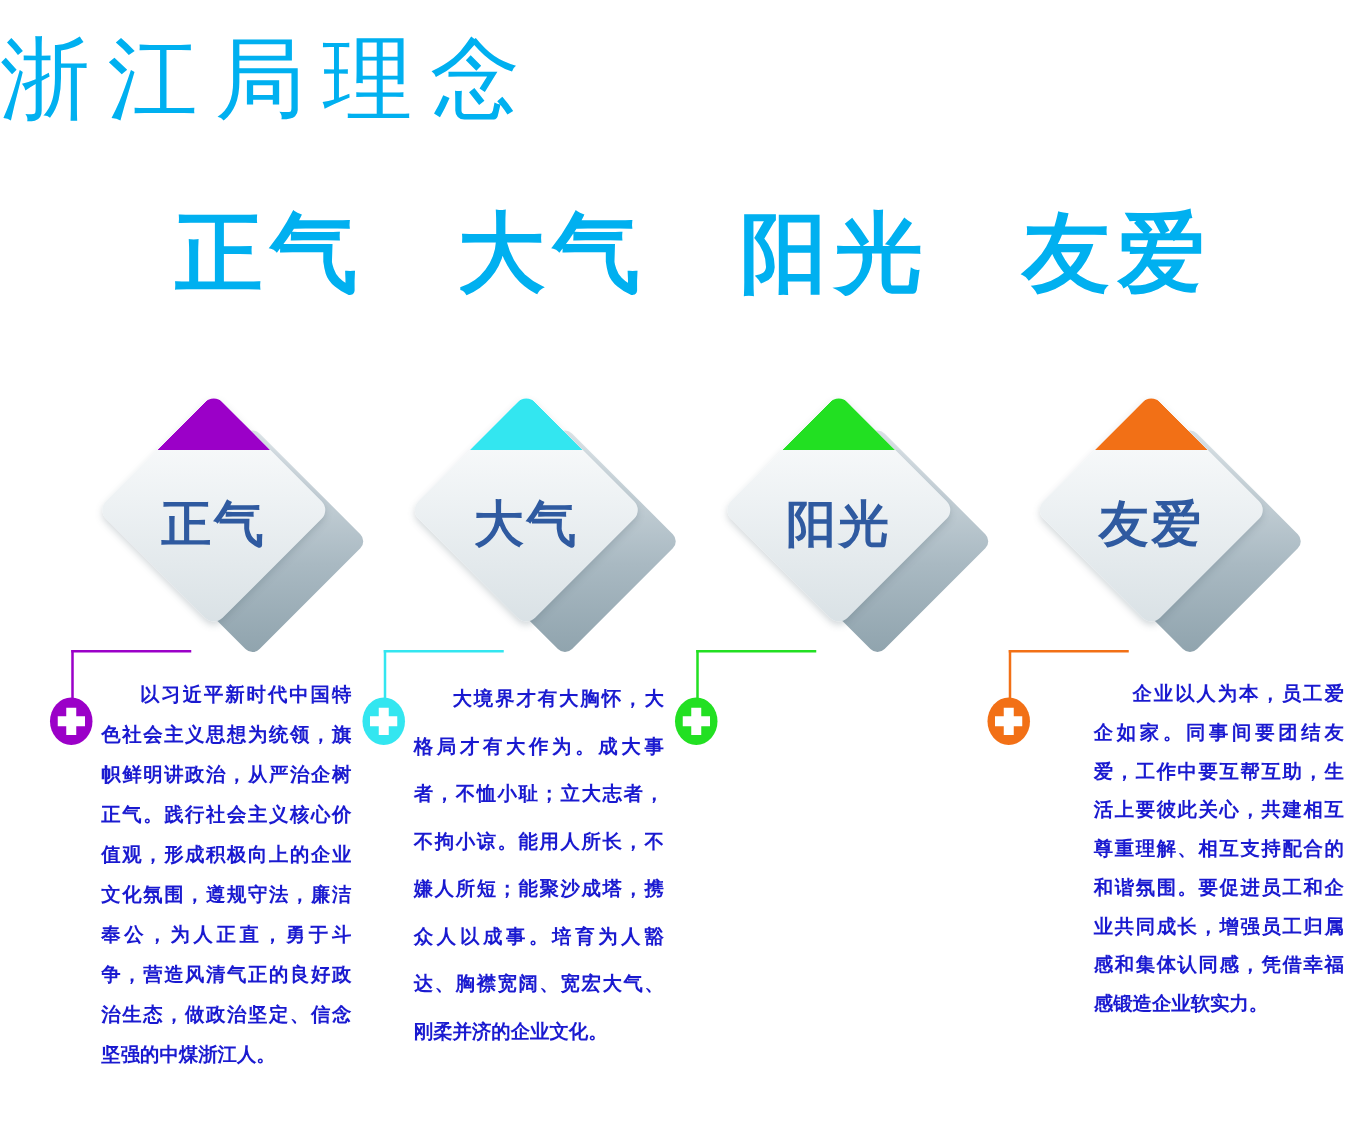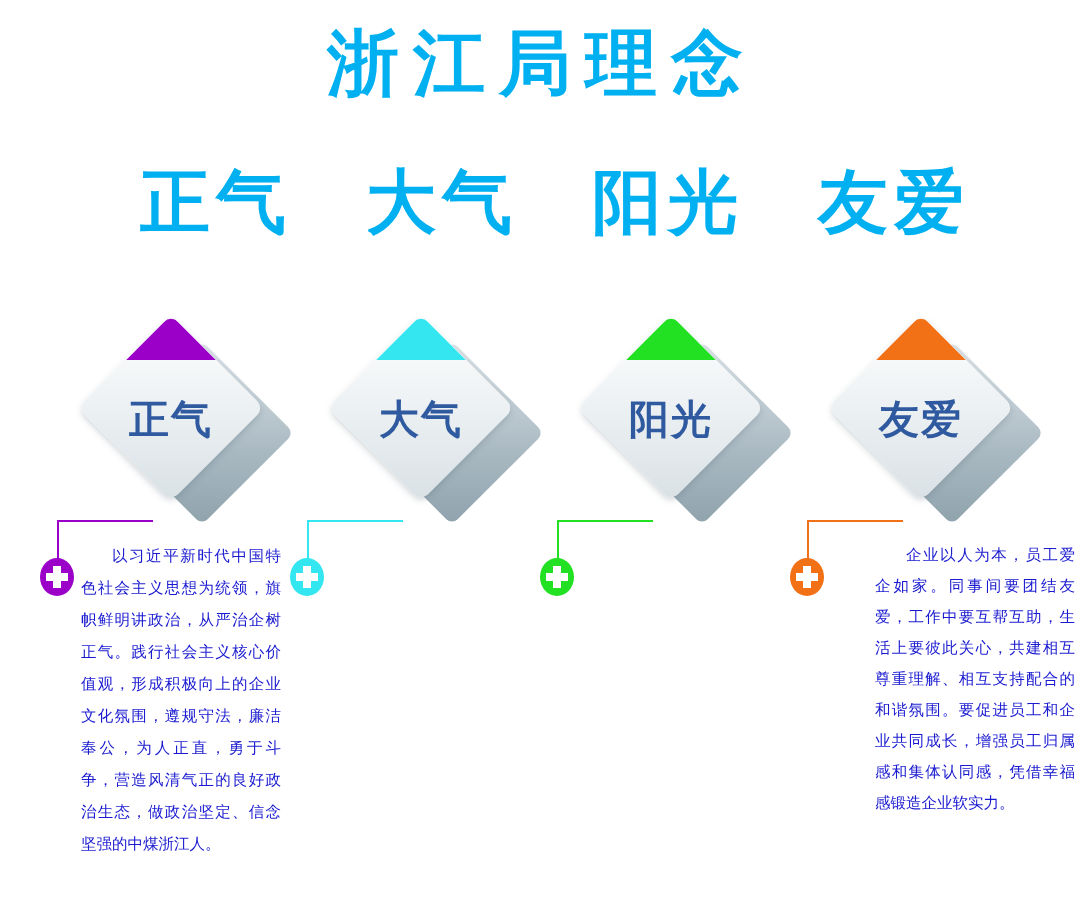--- a/index.html
+++ b/index.html
@@ -1,20 +1,20 @@
 <!DOCTYPE html>
 <html><head>
 <meta charset="utf-8">
 <style>
   html, body { margin: 0; padding: 0; background: #ffffff; }
   body { width: 1084px; height: 900px; position: relative; overflow: hidden;
          font-family: "DejaVu Sans", "Liberation Sans", sans-serif; }
   .title {
-    position: absolute; left: 0; width: 1084px; top: 18px; text-align: center;
-    font-size: 72px; font-weight: 700; color: #00b0f0; letter-spacing: 14px;
+    position: absolute; left: 0; width: 1084px; top: 18px; 
+    font-size: 72px; font-weight: 400; color: #00b0f0; letter-spacing: 14px;
     line-height: 90px;
   }
   .subtitle {
     position: absolute; left: 140px; width: 830px; top: 158px; height: 90px;
     display: flex; justify-content: space-between; align-items: center;
     font-size: 70px; font-weight: 900; color: #00b0f0; letter-spacing: 6px;
   }
   .subtitle span { display: inline-block; }
   .card { position: absolute; top: 320px; width: 250px; height: 560px; }
   .diamond-wrap { position: absolute; left: 40px; top: 0; width: 200px; height: 210px; }
@@ -39,21 +39,21 @@
   }
   .connector-v { position: absolute; left: 22px; top: 200px; width: 2px; height: 40px; }
   .connector-h { position: absolute; left: 22px; top: 200px; width: 96px; height: 2px; }
   .plus-btn {
     position: absolute; left: 5px; top: 238px; width: 34px; height: 38px;
     border-radius: 50%; display: flex; align-items: center; justify-content: center;
   }
   .plus-btn svg { width: 22px; height: 22px; }
   .body-text {
     position: absolute; left: 46px; top: 220px; width: 200px;
-    font-size: 15.5px; font-weight: 400; color: #1a1ad0; text-align: justify;
+    font-size: 15.5px; font-weight: 700; color: #1a1ad0; text-align: justify;
     text-indent: 2em;
   }
 </style>
 </head>
 <body>
 
 <div class="title">浙江局理念</div>
 
 <div class="subtitle">
   <span>正气</span>
@@ -88,20 +88,21 @@
     </div>
     <div class="diamond-label">大气</div>
   </div>
   <div class="connector-h" style="background:#33e6f0;"></div>
   <div class="connector-v" style="background:#33e6f0;"></div>
   <div class="plus-btn" style="background:#33e6f0;">
     <svg viewBox="0 0 22 22">
         <path d="M7 0h8v7h7v8h-7v7H7v-7H0V7h7z" fill="#fff"></path>
       </svg>
   </div>
+  <div class="body-text" style="line-height:38px;">大境界才有大胸怀，大格局才有大作为。成大事者，不恤小耻；立大志者，不拘小谅。能用人所长，不嫌人所短；能聚沙成塔，携众人以成事。培育为人豁达、胸襟宽阔、宽宏大气、刚柔并济的企业文化。</div>
 </div>
 
 <div class="card" style="left:535px;">
   <div class="diamond-wrap">
     <div class="diamond-shadow"></div>
     <div class="diamond">
       <div class="diamond-cap" style="background:#22e022;"></div>
     </div>
     <div class="diamond-label">阳光</div>
   </div>

